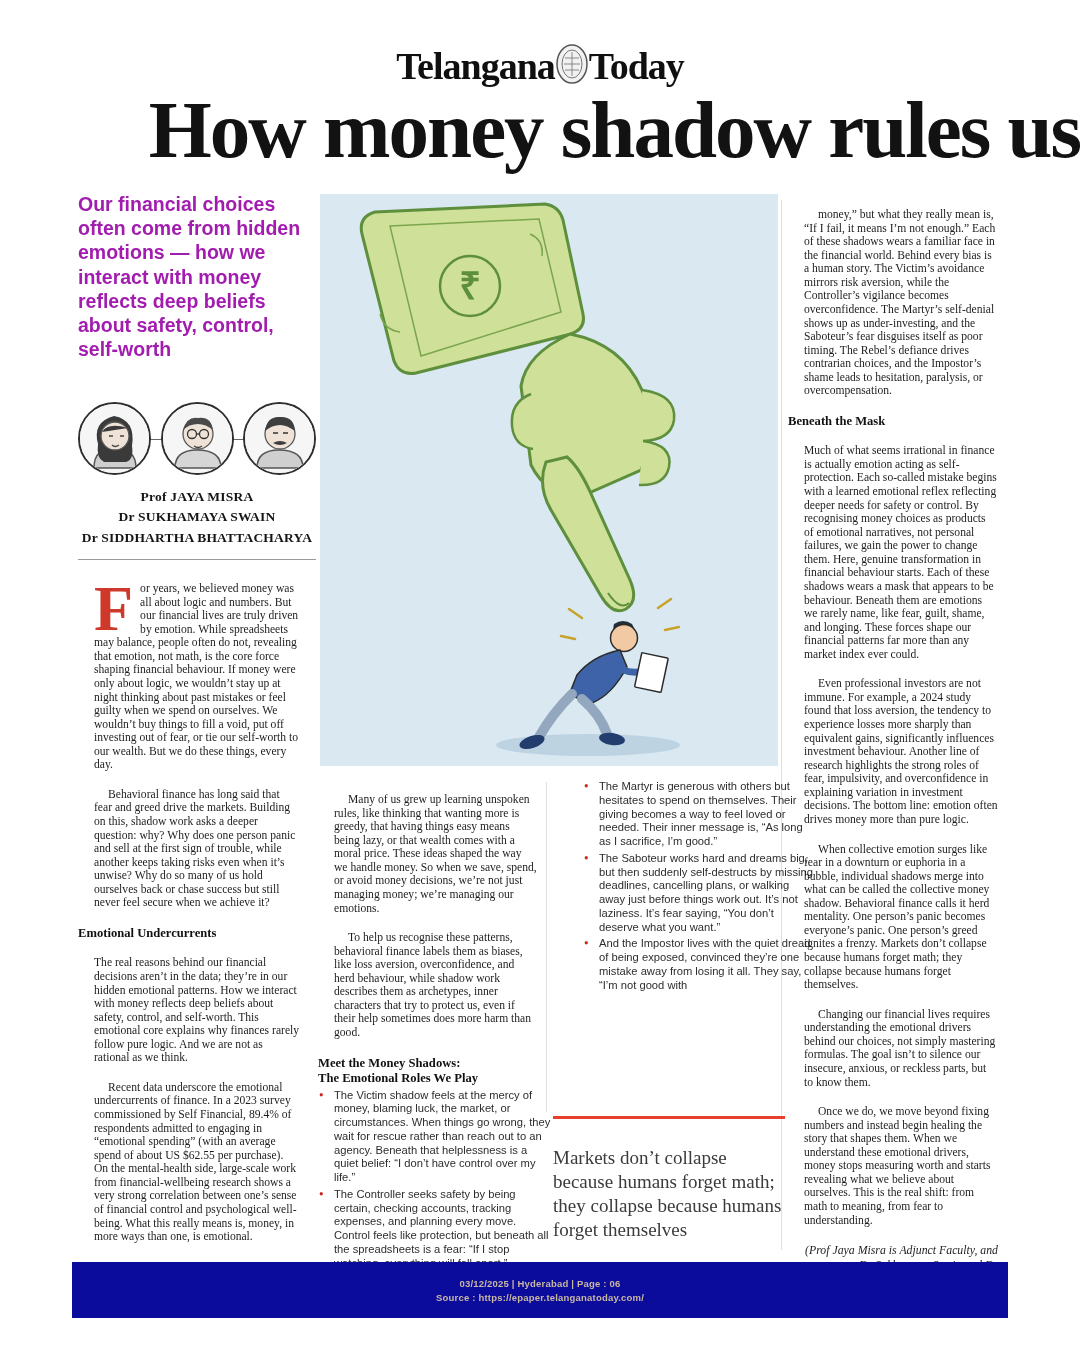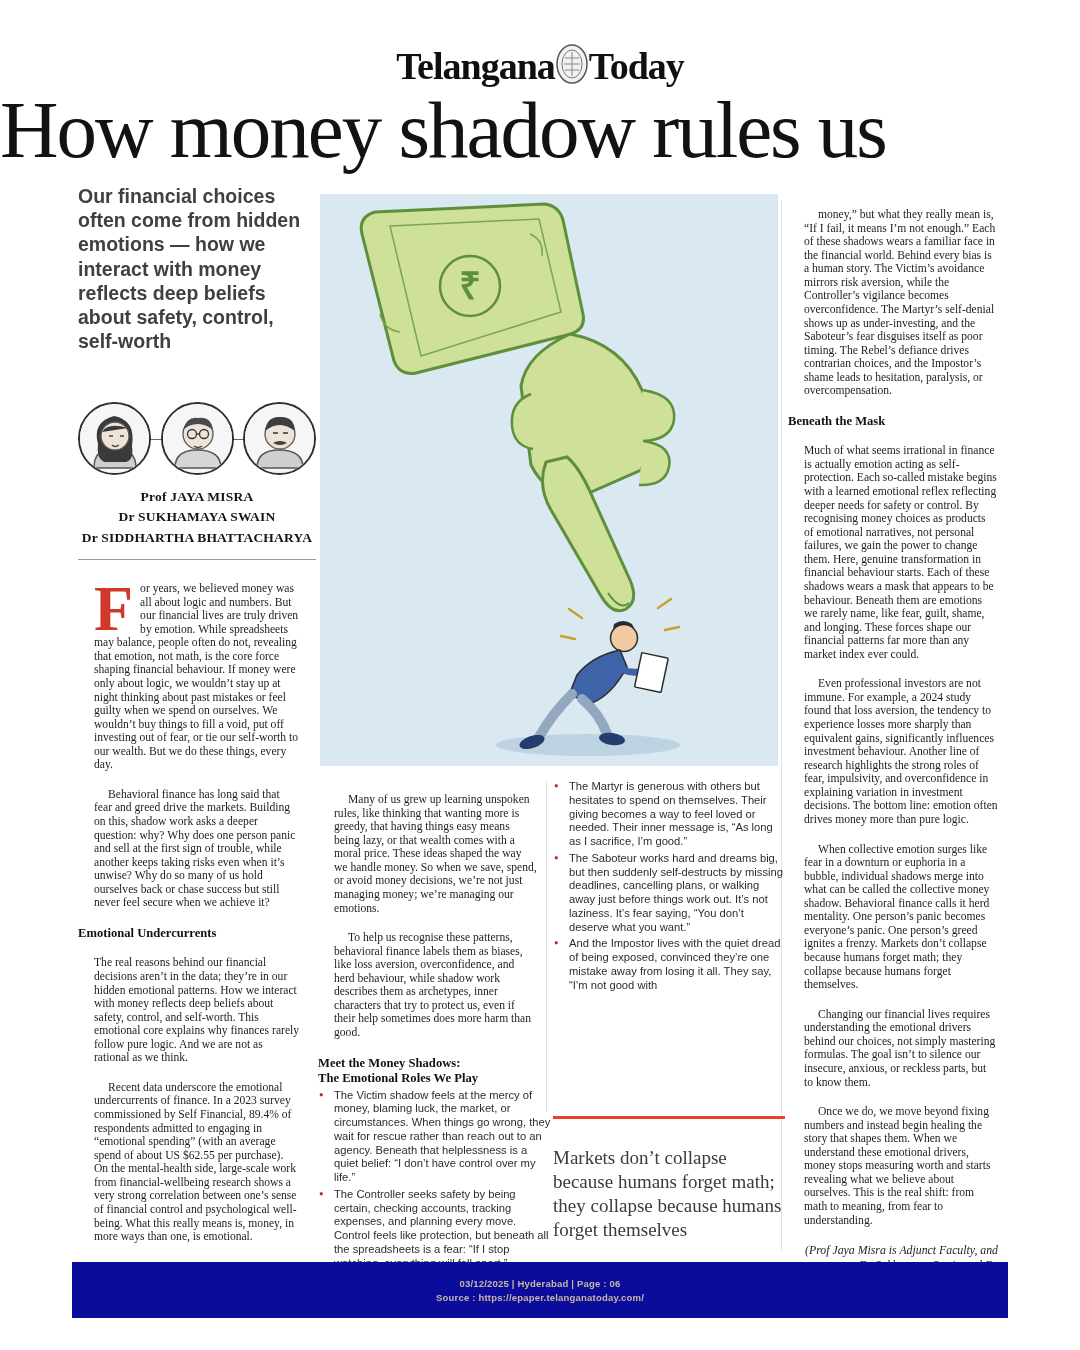--- a/index.html
+++ b/index.html
@@ -5,48 +5,48 @@
   html,body { margin:0; padding:0; background:#ffffff; }
   .page { position:relative; width:1080px; height:1350px; background:#ffffff; overflow:hidden;
           font-family:"Liberation Serif", serif; color:#1c1c1c; }
 
   
   .masthead { position:absolute; top:44px; left:0; width:100%; display:flex;
               justify-content:center; align-items:center; }
   .masthead .word { font-size:38px; font-weight:bold; letter-spacing:-1px; color:#101010; line-height:1; }
 
   
-  .headline { position:absolute; top:90px; left:0; width:100%; text-align:left;
-              font-size:81px; font-weight:normal; letter-spacing:-2px; line-height:1; color:#121212; }
-
-  
-  .standfirst { position:absolute; left:78px; top:184px; width:238px;
+  .headline { position:absolute; top:90px; left:0; width:100%; text-align:right;
+              font-size:81px; font-weight:bold; letter-spacing:-2px; line-height:1; color:#121212; }
+
+  
+  .standfirst { position:absolute; left:78px; top:192px; width:238px;
                 font-family:"Liberation Sans", sans-serif; font-weight:bold;
-                font-size:19.5px; line-height:1.24; color:#404040; }
+                font-size:19.5px; line-height:1.24; color:#a21caf; }
 
   
   .portraits { position:absolute; left:78px; top:402px; width:238px; height:76px; }
   .connector { position:absolute; top:37px; left:10px; right:10px; border-top:1.5px solid #666; }
   .pcircles { position:relative; display:flex; justify-content:space-between; }
   .pcircle { width:73px; height:73px; border-radius:50%; border:2px solid #2f2f2f;
              background:#fafafa; overflow:hidden; box-sizing:border-box; }
 
   .authors { position:absolute; left:78px; top:487px; width:238px; text-align:center;
              font-weight:bold; font-size:13.5px; line-height:1.5; letter-spacing:0.2px;
              color:#151515; padding-bottom:11px; border-bottom:1px solid #9a9a9a; }
 
   
   .col { position:absolute; font-size:11.6px; line-height:1.17; color:#1d1d1d; }
   .col p { margin:16px; }
   .col .indent { text-indent:14px; }
   .col h3 { font-size:12.6px; font-weight:bold; margin:11px 0 1px 0; line-height:1.15; color:#111; }
   .col h3.tight { margin:0; }
   .col1 { left:78px; top:566px; width:238px; }
   .col2 { left:318px; top:777px; width:235px; }
-  .col3 { left:553px; top:777px; width:232px; }
+  .col3 { left:583px; top:777px; width:232px; }
   .col4 { left:788px; top:192px; width:226px; }
 
   .dropcap { float:left; font-size:64px; line-height:48px; height:50px; font-weight:bold;
              color:#cf392b; margin:3px 7px 0 0; }
 
   ul.shadows { list-style:none; margin:3px 0 0 0; padding:0;
                font-family:"Liberation Sans", sans-serif; font-size:11.2px;
                line-height:1.23; color:#2d2d2d; }
   ul.shadows li { position:relative; padding-left:16px; margin-bottom:3px; }
   ul.shadows li::before { content:"●"; position:absolute; left:1px; top:1px;

